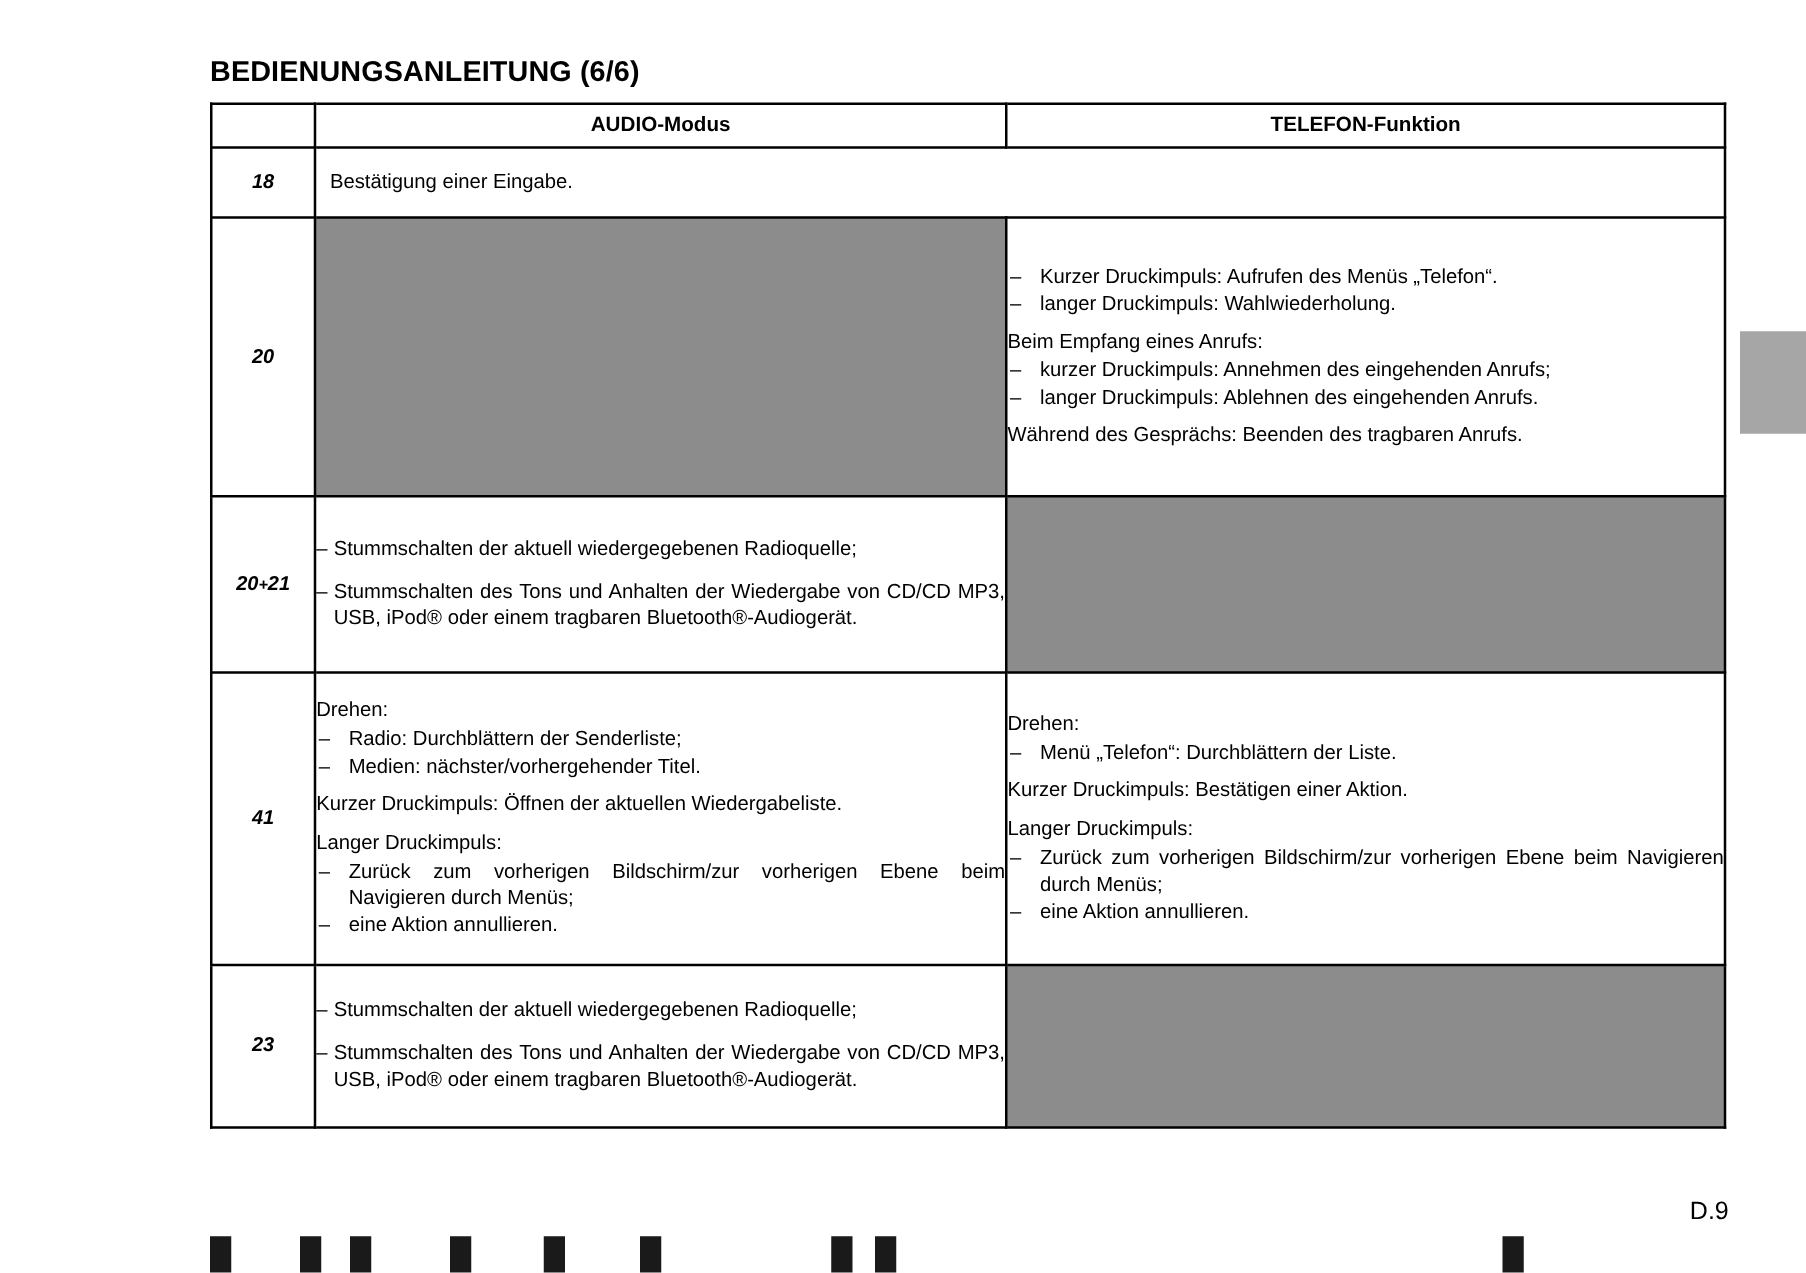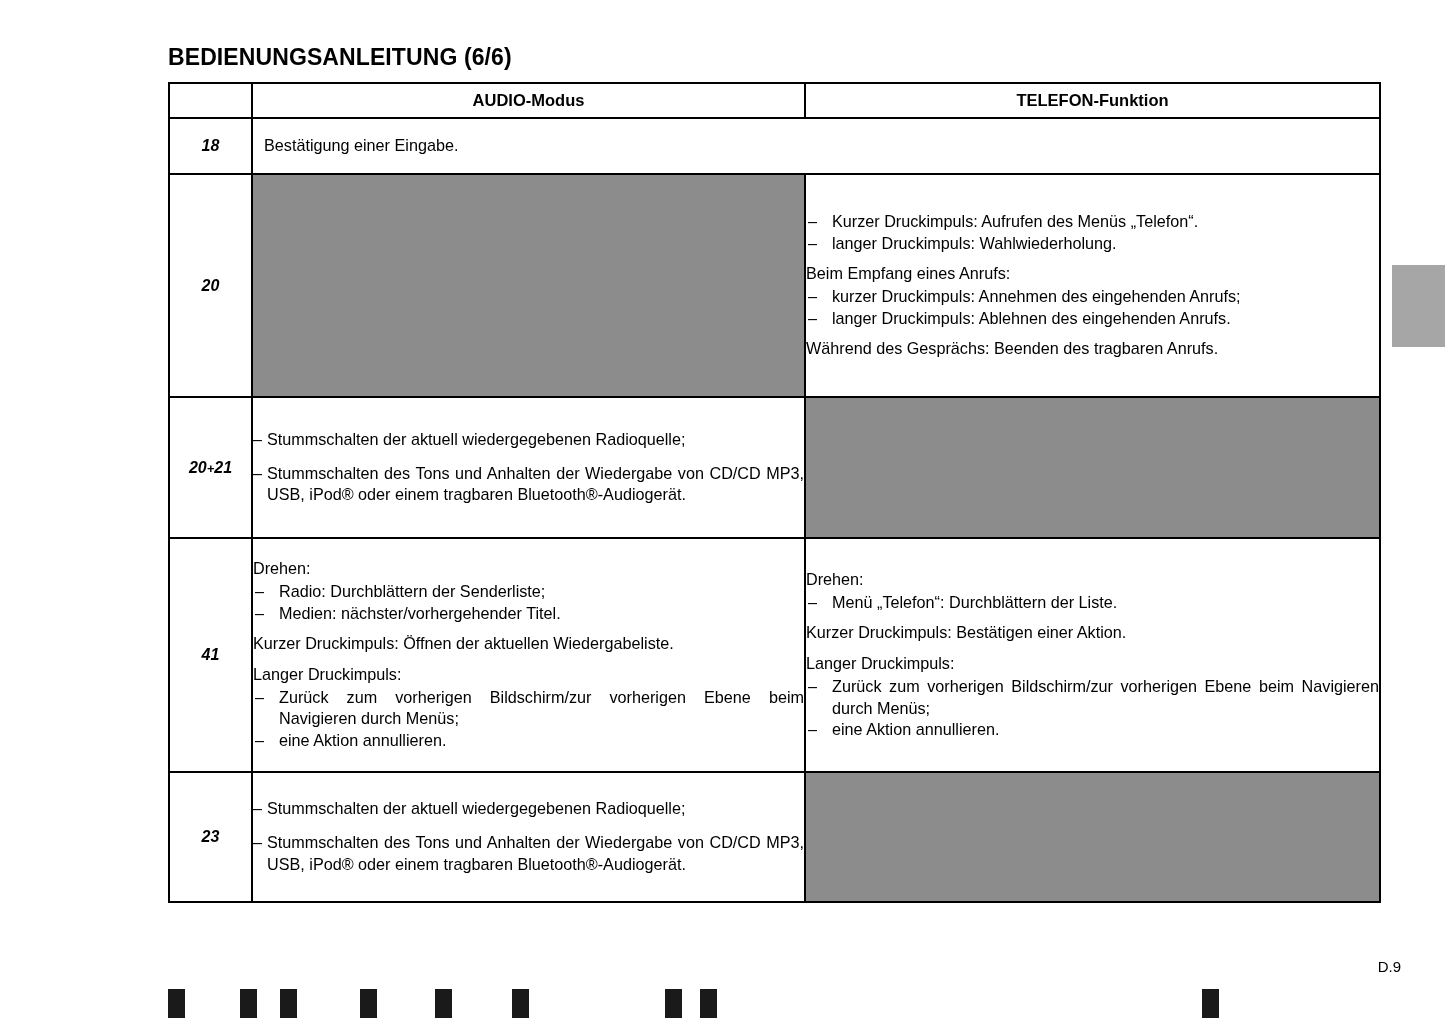--- a/index.html
+++ b/index.html
@@ -123,23 +123,23 @@
   }
   .dash-list.narrow li .dash {
     left: 0;
   }
   .dash-list.narrow li + li { margin-top: 12px; }
   .justify-all { text-align: justify; text-align-last: left; }
 
   
   .page-number {
     position: absolute;
-    right: 44px;
+    right: 62px;
     top: 958px;
-    font-size: 15px;
+    font-size: 20px;
     font-weight: normal;
   }
   .reg-marks {
     position: absolute;
     left: 0;
     top: 989px;
     width: 1445px;
     height: 29px;
   }
   .reg-mark {

